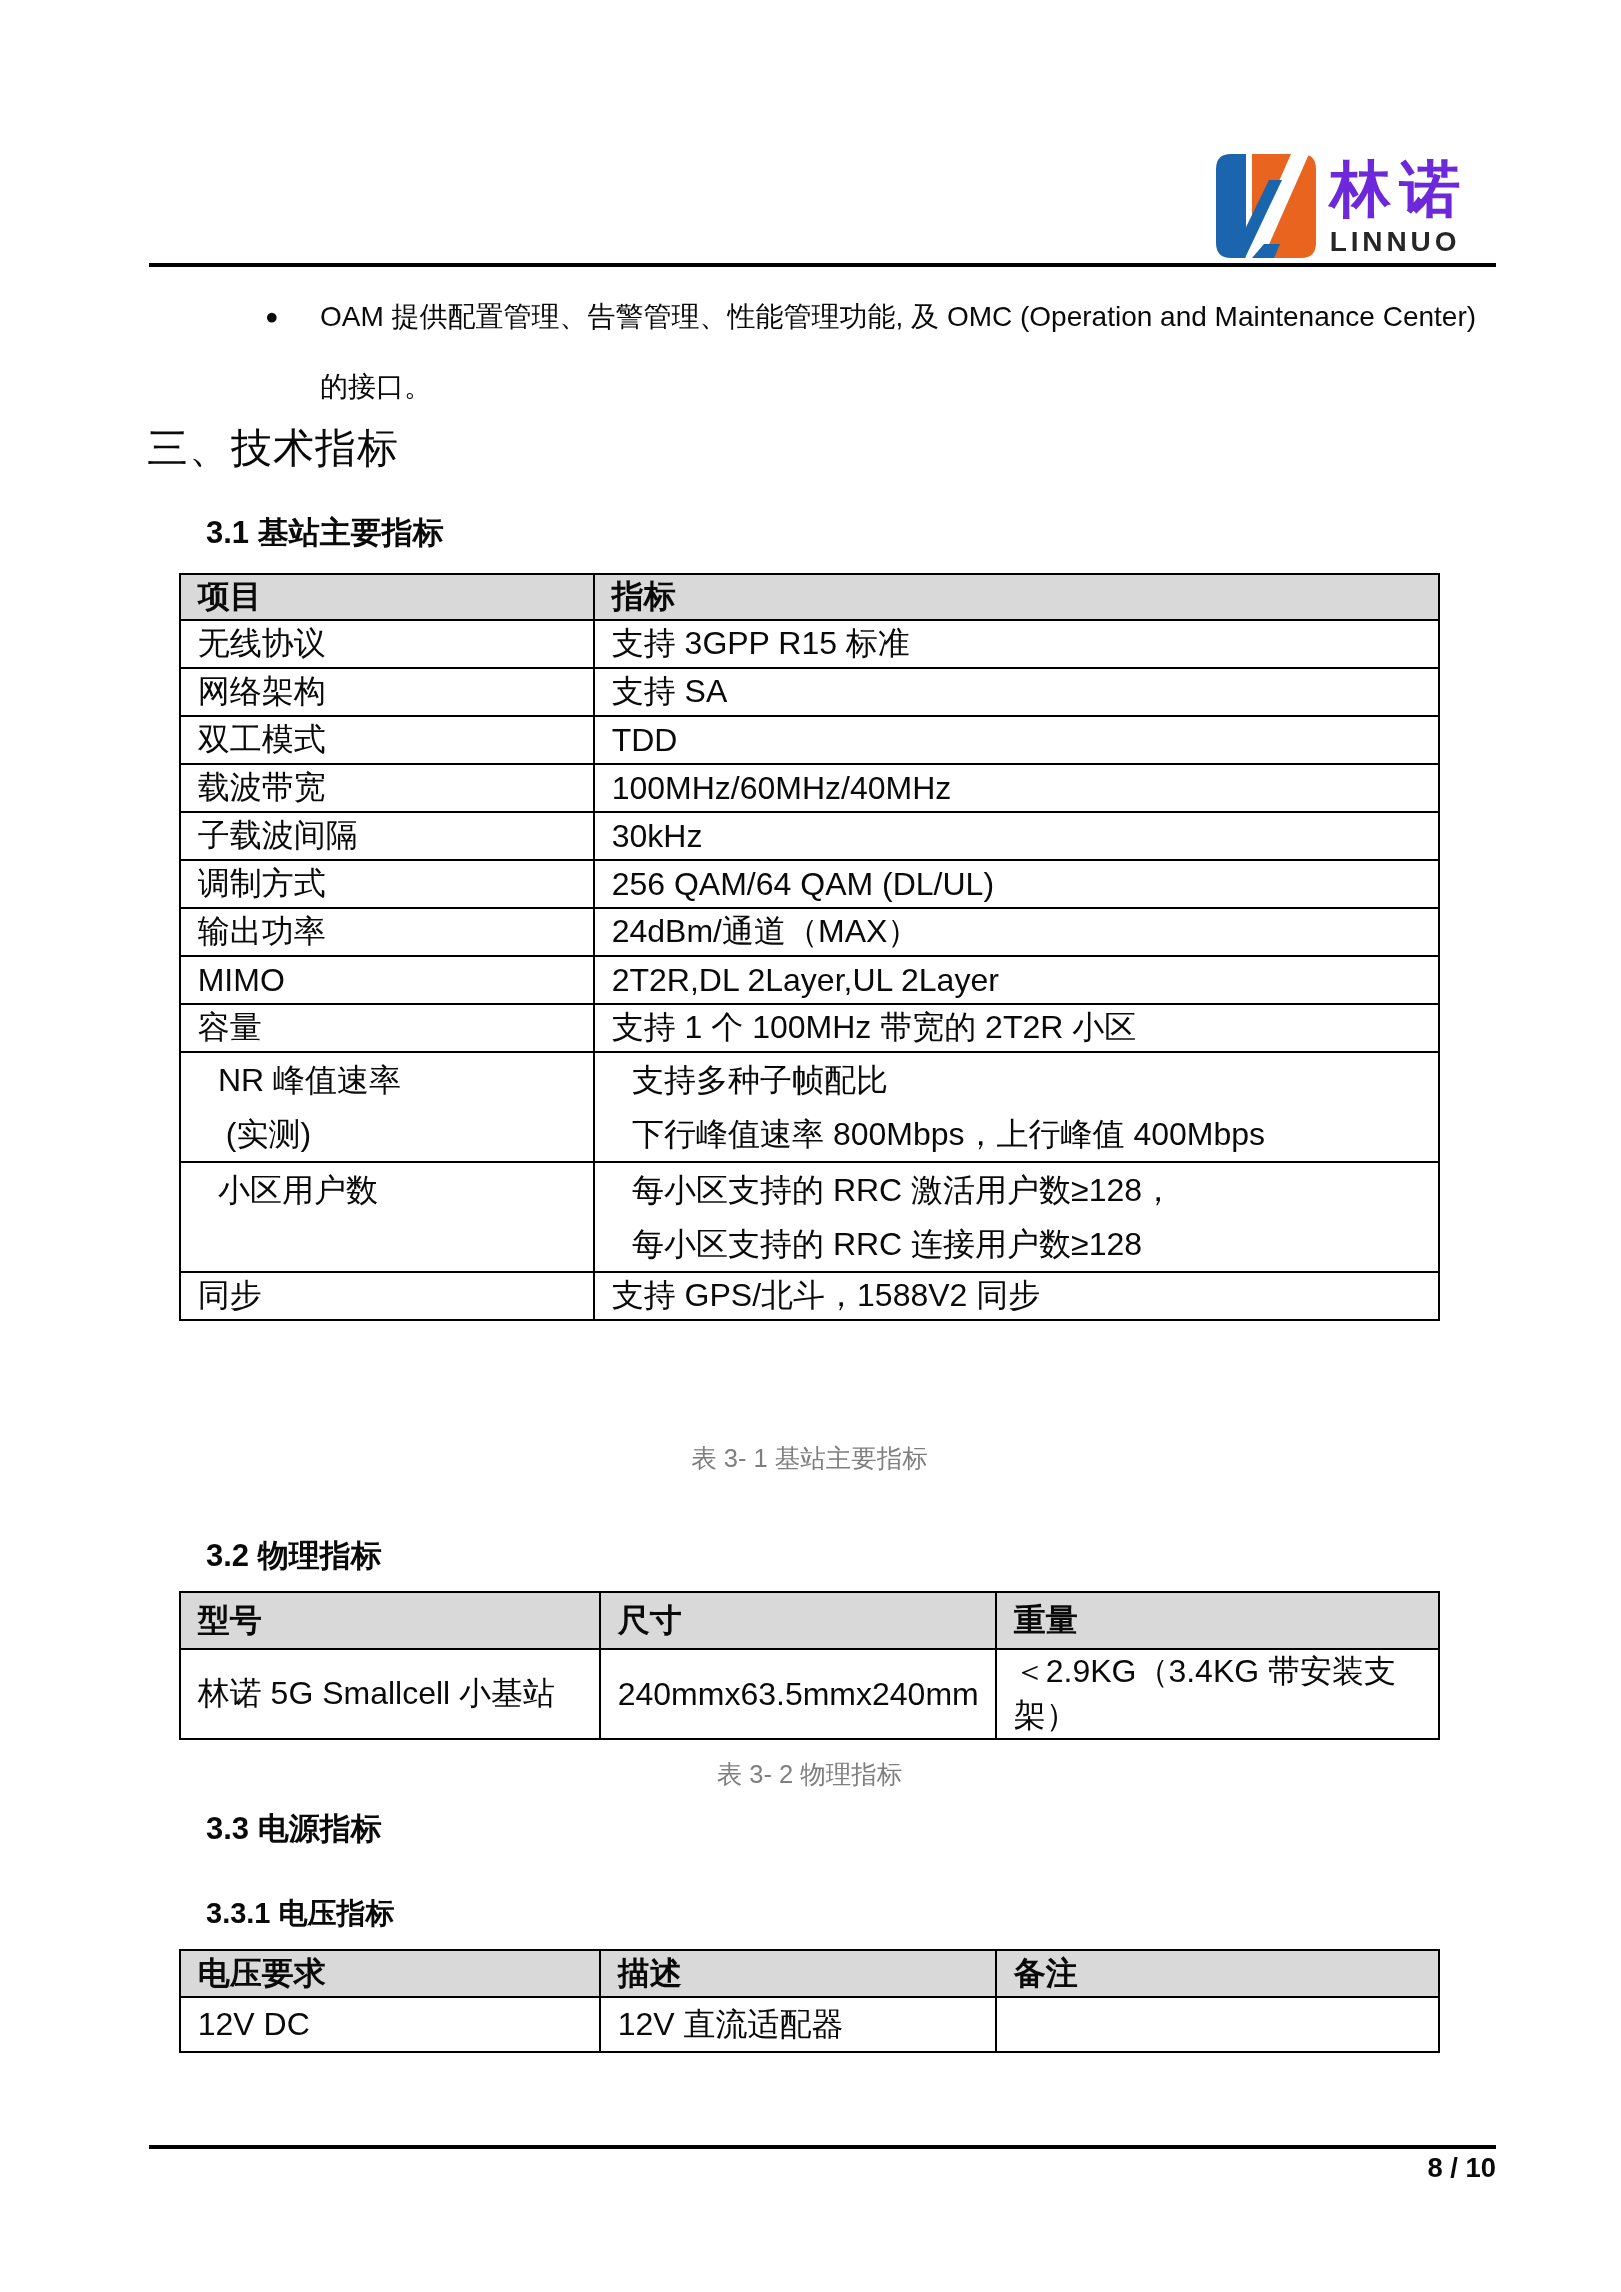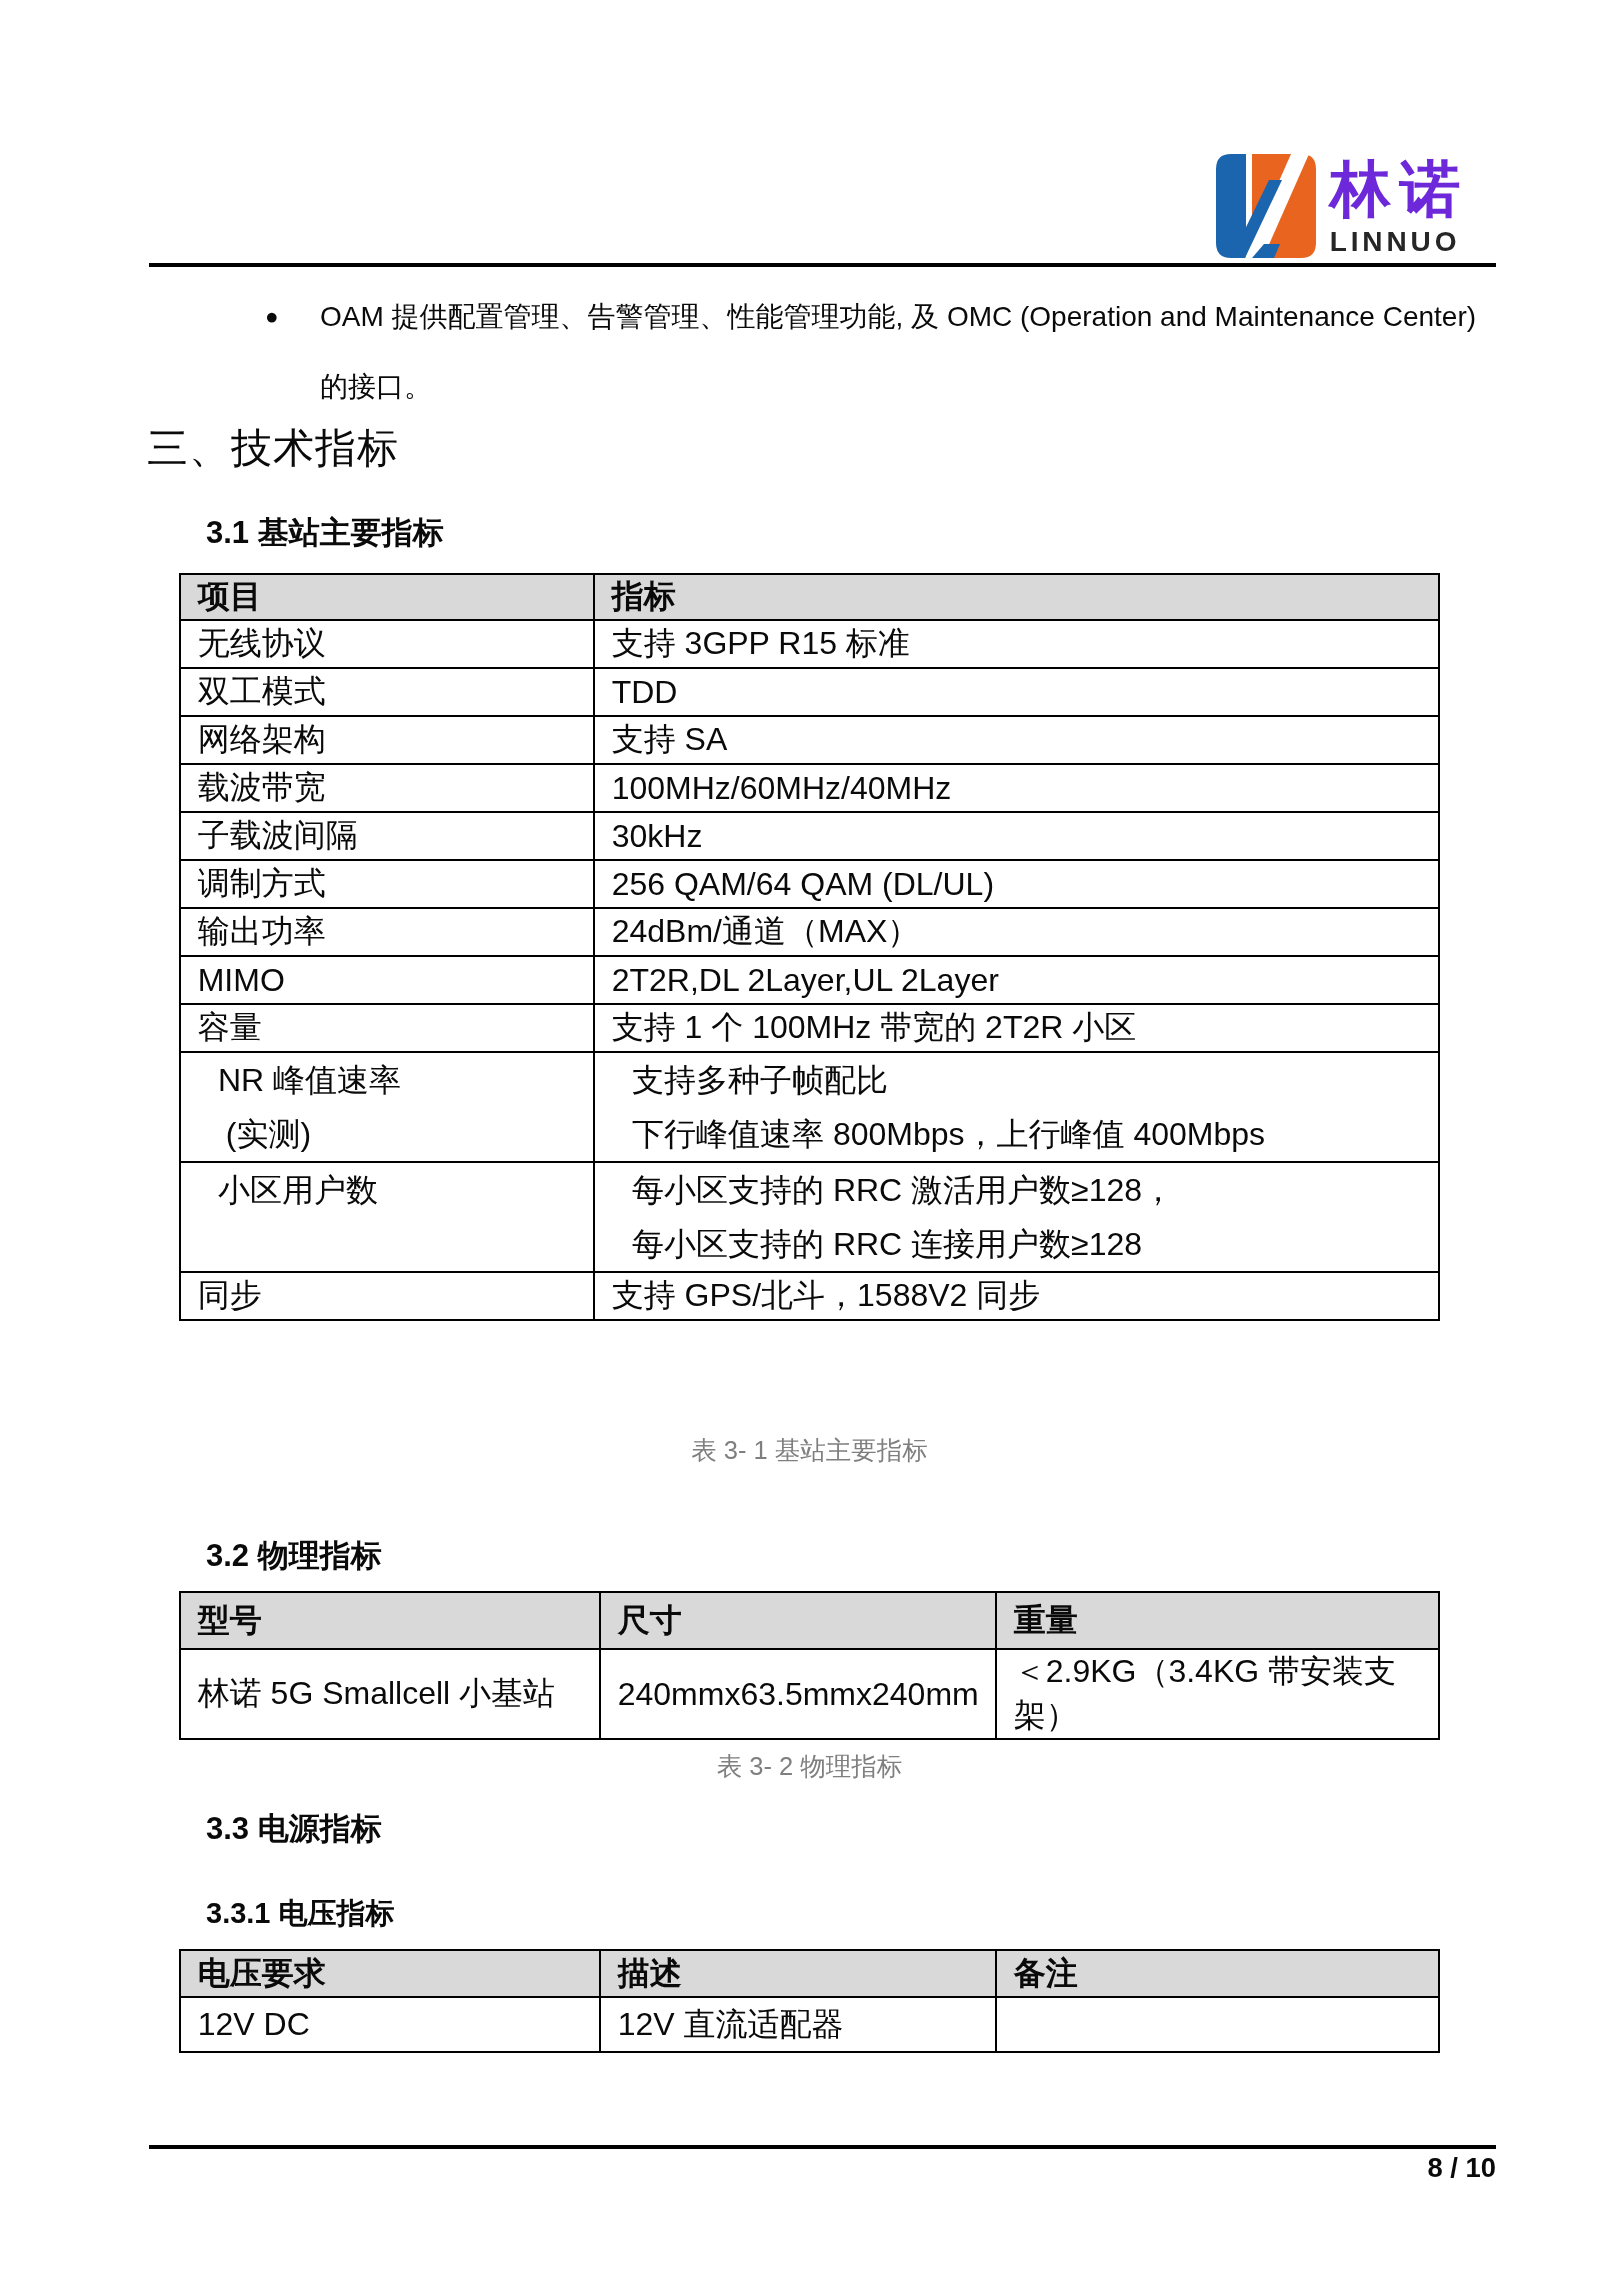--- a/index.html
+++ b/index.html
@@ -38,21 +38,21 @@
   #table1 tbody tr.tall td { height:109px; vertical-align:top;padding-left:37px; }
   .cell-line { line-height:54px; height:54px; white-space:nowrap; }
   .indent-sm { padding-left:7.8px; }
 
   #table2 thead th { height:57px; }
   #table2 tbody td { height:62px; }
   #table3 thead th { height:47px; }
   #table3 tbody td { height:55px; }
 
   .tbl-caption { position:absolute; left:179px; width:1261px; text-align:center;
-                 font-size:25.5px; color:#7f7f7f; }
+                 font-size:25.5px; color:#7f7f7f;margin-top:8px; }
 
   
   .footer-rule { position:absolute; top:2145px; left:149px; width:1347px; height:3.9px; background:#000; }
   .page-num { position:absolute; top:2152px; left:149px; width:1347px; text-align:right;
               font-size:27.4px; font-weight:bold; }
 </style>
 </head>
 <body>
 
 <div class="page">
@@ -94,26 +94,26 @@
           <th>项目</th>
           <th>指标</th>
         </tr>
       </thead>
       <tbody>
         <tr class="single">
           <td>无线协议</td>
           <td>支持 3GPP R15 标准</td>
         </tr>
         <tr class="single">
+          <td>网络架构</td>
+          <td>支持 SA</td>
+        </tr>
+        <tr class="single">
           <td>双工模式</td>
           <td>TDD</td>
-        </tr>
-        <tr class="single">
-          <td>网络架构</td>
-          <td>支持 SA</td>
         </tr>
         <tr class="single">
           <td>载波带宽</td>
           <td>100MHz/60MHz/40MHz</td>
         </tr>
         <tr class="single">
           <td>子载波间隔</td>
           <td>30kHz</td>
         </tr>
         <tr class="single">

